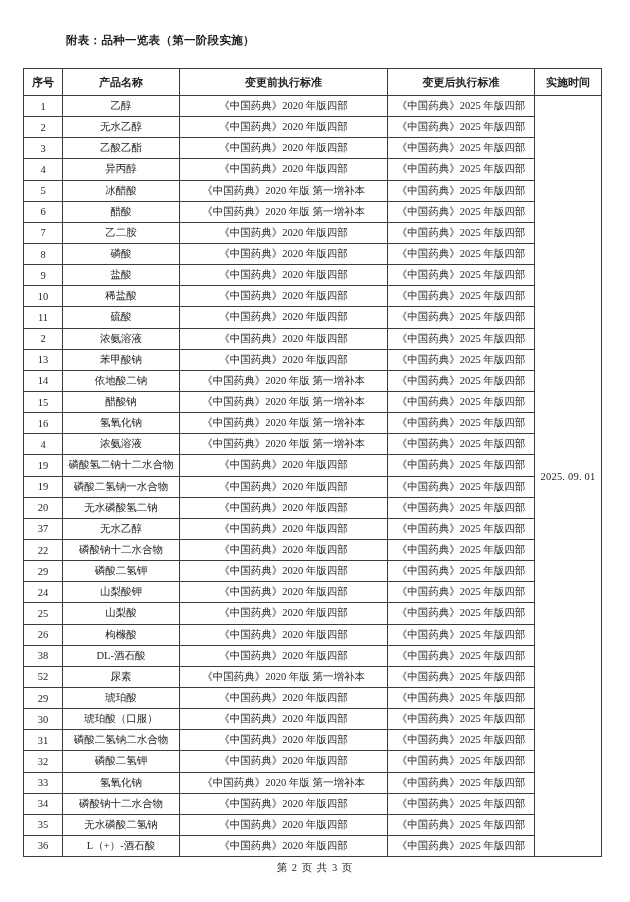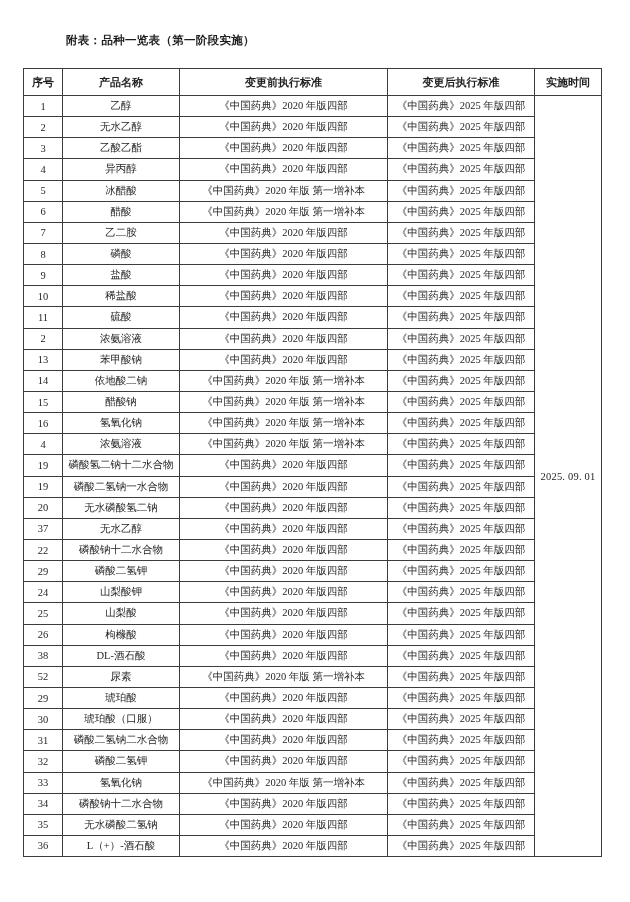--- a/index.html
+++ b/index.html
@@ -305,14 +305,15 @@
         </tr>
         <tr>
           <td>36</td>
           <td>L（+）-酒石酸</td>
           <td>《中国药典》2020 年版四部</td>
           <td>《中国药典》2025 年版四部</td>
         </tr>
       </tbody>
   </table>
 
+  <div class="page-footer">第 2 页 共 3 页</div>
 
 </div>
 
 </body></html>

